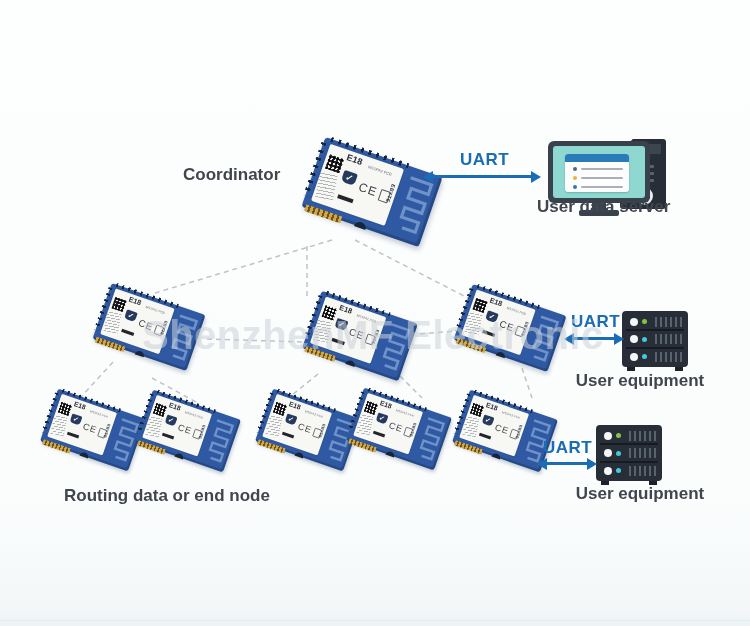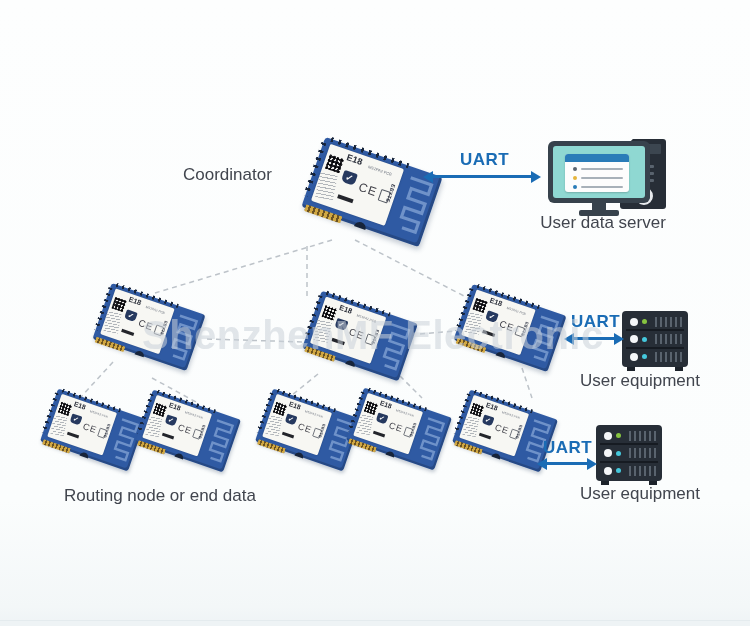--- a/index.html
+++ b/index.html
@@ -15,21 +15,21 @@
   }
   
   .links{position:absolute;left:0;top:0;z-index:1;}
   
   .watermark{
     position:absolute;left:142px;top:282px;z-index:30;pointer-events:none;
     font-size:40px;font-weight:700;color:rgba(203,210,217,0.55);
     letter-spacing:0.5px;white-space:nowrap;margin-top:31px;
   }
   
-  .lbl{position:absolute;color:#41454e;font-size:17px;font-weight:400;z-index:15;white-space:nowrap;}
+  .lbl{position:absolute;color:#41454e;font-size:17px;font-weight:700;z-index:15;white-space:nowrap;}
   .uart{position:absolute;color:#1a6cb5;font-size:17px;font-weight:700;z-index:15;letter-spacing:0.5px;}
   
   .arrow{position:absolute;height:3px;background:#1a6cb5;z-index:15;}
   .arrow::before,.arrow::after{content:"";position:absolute;top:-4.5px;border-top:6px solid transparent;border-bottom:6px solid transparent;}
   .arrow::before{left:-9px;border-right:10px solid #1a6cb5;}
   .arrow::after{right:-9px;border-left:10px solid #1a6cb5;}
   
   .modules-layer{position:absolute;inset:0;z-index:10;}
   .module{position:absolute;width:124px;height:74px;transform-origin:50% 50%;}
   .pcb{
@@ -324,21 +324,21 @@
       </div>
       <div class="pins-top"></div>
       <div class="pins-left"></div>
       <div class="gold-header"></div>
       <div class="notch"></div>
     </div>
   </div>
     </div>
 
   <div class="lbl" style="left:183px;top:165px;">Coordinator</div>
-  <div class="lbl" style="left:64px;top:486px;">Routing node or end data</div>
+  <div class="lbl" style="left:64px;top:486px;">Routing data or end node</div>
 
   <div class="uart" style="left:460px;top:150px;">UART</div>
   <div class="arrow" style="left:432px;top:175px;width:100px;"></div>
 
   <div class="uart" style="left:571px;top:312px;">UART</div>
   <div class="arrow" style="left:573px;top:337px;width:42px;"></div>
 
   <div class="uart" style="left:543px;top:438px;">UART</div>
   <div class="arrow" style="left:546px;top:462px;width:42px;"></div>
 
@@ -365,21 +365,21 @@
           <div class="win-row">
               <span class="win-dot" style="background:#2a7cb8;"></span>
               <span class="win-line"></span>
             </div>
         </div>
       </div>
     </div>
     <div class="stand-neck"></div>
     <div class="stand-base"></div>
   </div>
-  <div class="lbl" style="left:537px;top:213px;width:132px;text-align:center;">User data server</div>
+  <div class="lbl" style="left:537px;top:197px;width:132px;text-align:center;">User data server</div>
 
   <div class="rack" style="left:622px;top:311px;">
     <div class="rack-body">
       <div class="rack-unit">
           <span class="rack-circle"></span>
           <span class="rack-dot" style="background:#86c440;"></span>
           <span class="rack-vents"></span>
         </div>
       <div class="rack-unit">
           <span class="rack-circle"></span>

